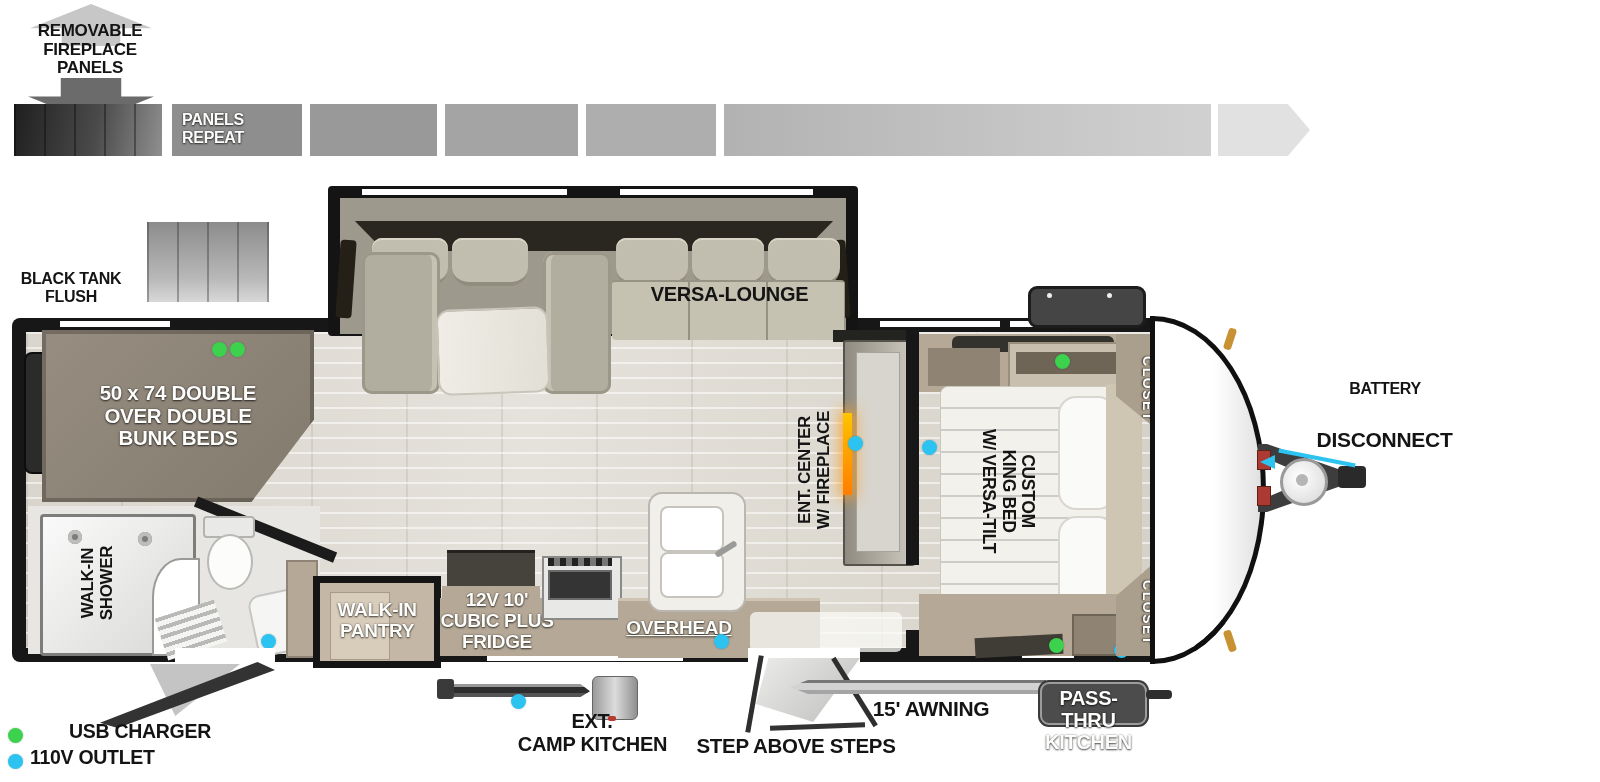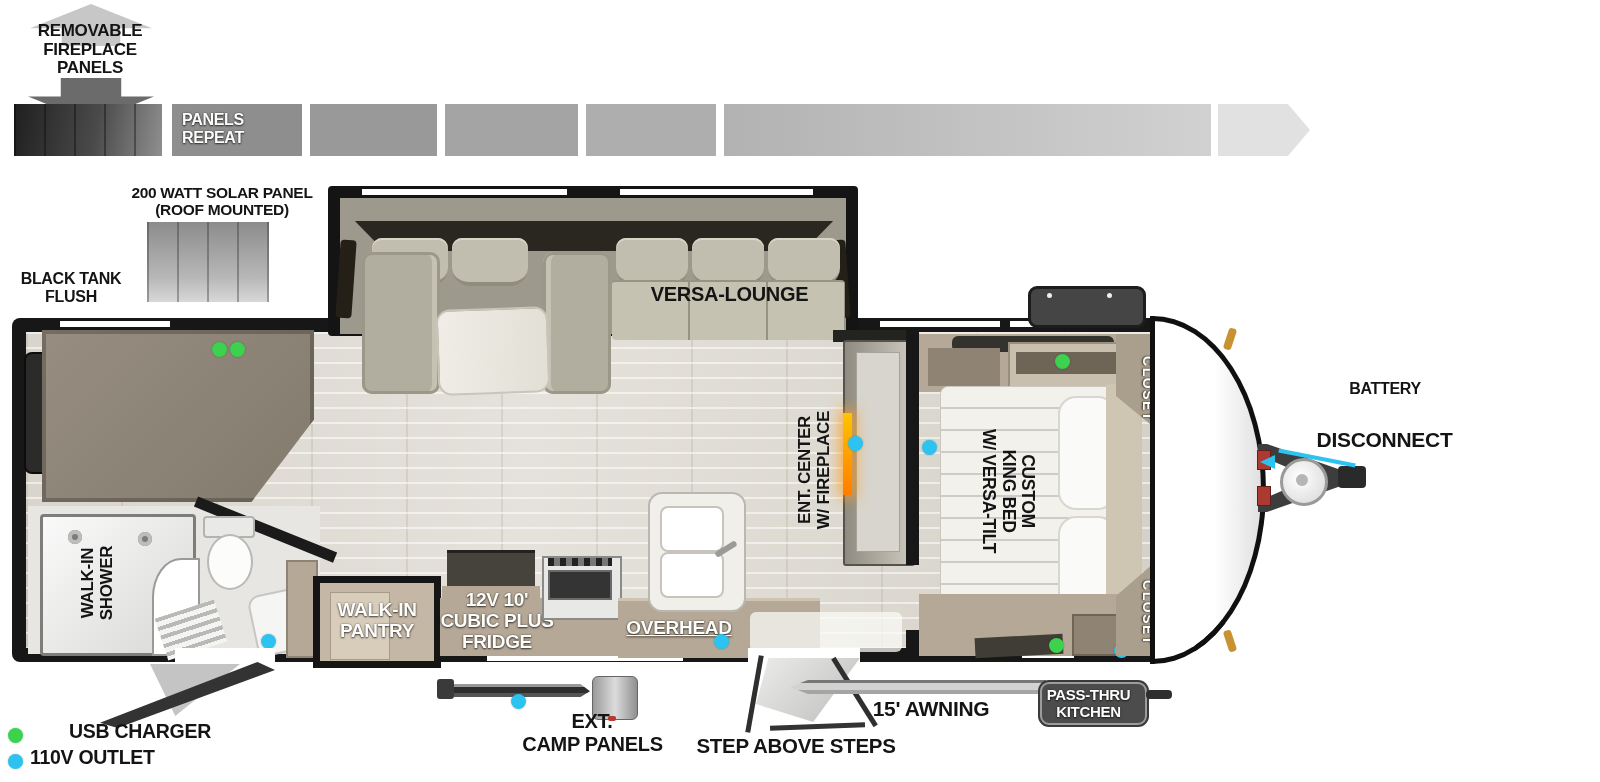--- a/index.html
+++ b/index.html
@@ -45,24 +45,20 @@
       <span class="line">REPEAT</span>
     </div>
   </div>
   <div class="abs" style="left:310px;top:104px;width:127px;height:52px;background:#999999;"></div>
   <div class="abs" style="left:445px;top:104px;width:133px;height:52px;background:#a4a4a4;"></div>
   <div class="abs" style="left:586px;top:104px;width:130px;height:52px;background:#aeaeae;"></div>
   <div class="abs" style="left:724px;top:104px;width:487px;height:52px;background:linear-gradient(90deg,#b2b2b2,#d1d1d1);"></div>
   <div class="abs" style="left:1218px;top:104px;width:92px;height:52px;background:#e1e1e1;
               clip-path:polygon(0 0,76% 0,100% 50%,76% 100%,0 100%);"></div>
 
-  <div class="lbl" style="left:114px;top:184px;width:216px;font-size:15.5px;">
-    <span class="line">200 WATT SOLAR PANEL</span>
-    <span class="line">(ROOF MOUNTED)</span>
-  </div>
   <div class="abs" style="left:147px;top:222px;width:122px;height:80px;
               background:repeating-linear-gradient(90deg, rgba(40,40,40,.35) 0 2px, rgba(0,0,0,0) 2px 30px),
                          linear-gradient(180deg,#8c8c8c,#b8b8b8 70%,#d8d8d8);"></div>
 
   <div class="lbl" style="left:6px;top:270px;width:130px;font-size:16px;">
     <span class="line">BLACK TANK</span>
     <span class="line">FLUSH</span>
   </div>
 
   <div class="abs" style="left:12px;top:318px;width:1150px;height:344px;background:#171717;border-radius:8px;"></div>
@@ -95,20 +91,25 @@
   <div class="abs" style="left:437px;top:308px;width:108px;height:82px;background:linear-gradient(95deg,#efede6,#e2dfd5);
               border:2px solid #c8c5ba;border-radius:14px;transform:rotate(-2deg);"></div>
   <div class="abs" style="left:612px;top:280px;width:233px;height:58px;border-radius:4px;border-top:2px solid #979384;
               background:repeating-linear-gradient(90deg, rgba(0,0,0,0) 0 76px, rgba(90,86,76,.45) 76px 78px),#c6c2b2;"></div>
   <div class="lbl" style="left:622px;top:283px;width:215px;font-size:20px;">VERSA-LOUNGE</div>
 
   <div class="abs" style="left:42px;top:330px;width:272px;height:172px;
               background:linear-gradient(135deg,#978d81,#837a6e);
               clip-path:polygon(0 0,100% 0,100% 52%,77% 100%,0 100%);
               box-shadow:inset 0 0 0 4px rgba(40,35,30,.3);"></div>
+  <div class="lbl wlbl" style="left:68px;top:382px;width:220px;font-size:20.5px;">
+    <span class="line">50 x 74 DOUBLE</span>
+    <span class="line">OVER DOUBLE</span>
+    <span class="line">BUNK BEDS</span>
+  </div>
   <div class="dot" style="left:212px;top:342px;background:#3dd24d;"></div>
   <div class="dot" style="left:230px;top:342px;background:#3dd24d;"></div>
 
   <div class="abs" style="left:28px;top:506px;width:292px;height:148px;background:#e7e6e2;"></div>
   <div class="abs" style="left:196px;top:496px;width:150px;height:11px;background:#1b1b1b;transform:rotate(22deg);transform-origin:left center;"></div>
   <div class="abs" style="left:40px;top:514px;width:150px;height:136px;border:3px solid #7d7d7b;
               background:linear-gradient(135deg,#fafafa,#d8d8d6);border-radius:4px;"></div>
   <div class="abs" style="left:68px;top:530px;width:14px;height:14px;border-radius:50%;background:#7c7c7a;box-shadow:inset 0 0 0 4px #bdbdbb;"></div>
   <div class="abs" style="left:138px;top:532px;width:14px;height:14px;border-radius:50%;background:#7c7c7a;box-shadow:inset 0 0 0 4px #bdbdbb;"></div>
   <div class="abs" style="left:152px;top:558px;width:44px;height:94px;background:#fff;border:2px solid #9a9a98;
@@ -245,39 +246,39 @@
 
   <div class="abs" style="left:437px;top:679px;width:17px;height:20px;background:#3a3a3a;border-radius:3px;"></div>
   <div class="abs" style="left:454px;top:684px;width:136px;height:13px;
               background:linear-gradient(180deg,#999 0 3px,#2e2e2e 3px 9px,#555 9px);
               clip-path:polygon(0 0,93% 0,100% 55%,93% 100%,0 100%);"></div>
   <div class="dot" style="left:511px;top:694px;background:#2cc3f0;"></div>
   <div class="abs" style="left:592px;top:676px;width:44px;height:42px;border:1px solid #666;border-radius:6px;
               background:linear-gradient(90deg,#9a9a9a,#dcdcdc 50%,#8f8f8f);"></div>
   <div class="abs" style="left:608px;top:716px;width:8px;height:5px;background:#b8392f;border-radius:2px;"></div>
   <div class="lbl" style="left:532px;top:710px;width:120px;font-size:20px;">EXT.</div>
-  <div class="lbl" style="left:505px;top:733px;width:175px;font-size:20px;">CAMP PANELS</div>
+  <div class="lbl" style="left:505px;top:733px;width:175px;font-size:20px;">CAMP KITCHEN</div>
 
   <div class="abs" style="left:748px;top:648px;width:112px;height:16px;background:#fff;"></div>
   <div class="abs" style="left:756px;top:658px;width:104px;height:64px;
               background:linear-gradient(135deg,#ececea,#bdbdbb);
               clip-path:polygon(12% 0,100% 0,55% 100%,0 72%);"></div>
   <div class="abs" style="left:752px;top:655px;width:5px;height:78px;background:#2f2f2f;transform:rotate(10deg);"></div>
   <div class="abs" style="left:852px;top:652px;width:5px;height:80px;background:#2f2f2f;transform:rotate(-32deg);"></div>
   <div class="abs" style="left:770px;top:724px;width:95px;height:5px;background:#333;transform:rotate(-2deg);"></div>
   <div class="lbl" style="left:690px;top:735px;width:212px;font-size:20.5px;">STEP ABOVE STEPS</div>
 
   <div class="abs" style="left:790px;top:680px;width:256px;height:14px;
               background:linear-gradient(180deg,#777 0 3px,#d2d2d2 3px 10px,#a5a5a5 10px);
               clip-path:polygon(0 50%,7% 0,100% 0,100% 100%,7% 100%);"></div>
   <div class="lbl" style="left:856px;top:697px;width:150px;font-size:21px;">15' AWNING</div>
 
   <div class="abs" style="left:1040px;top:682px;width:103px;height:39px;background:#4c4c4c;border:2px solid #9c9c9c;
               border-radius:9px;box-shadow:0 0 0 2px #3a3a3a;"></div>
-  <div class="lbl wlbl" style="left:1040px;top:687px;width:97px;font-size:15px;">
+  <div class="lbl wlbl" style="left:1040px;top:687px;width:97px;font-size:20px;">
     <span class="line">PASS-THRU</span>
     <span class="line">KITCHEN</span>
   </div>
   <div class="abs" style="left:1146px;top:690px;width:26px;height:9px;background:#2e2e2e;border-radius:4px;"></div>
 
   <div class="dot" style="left:8px;top:728px;background:#3dd24d;"></div>
   <div class="lbl" style="left:30px;top:721px;width:220px;font-size:19.5px;text-align:center;">USB CHARGER</div>
   <div class="dot" style="left:8px;top:754px;background:#2cc3f0;"></div>
   <div class="lbl" style="left:30px;top:747px;width:220px;font-size:19.5px;text-align:left;">110V OUTLET</div>
 

